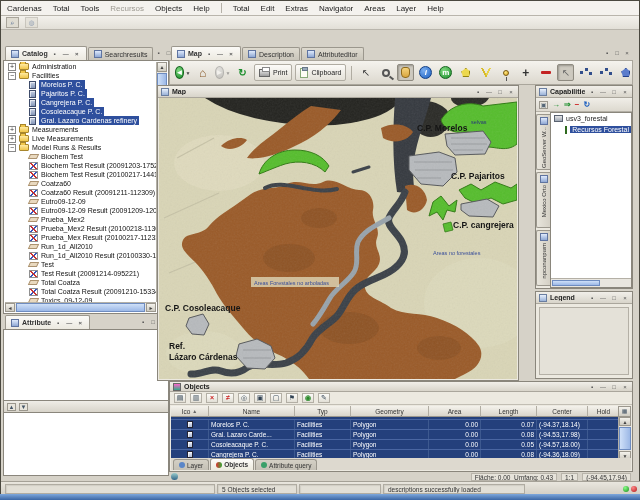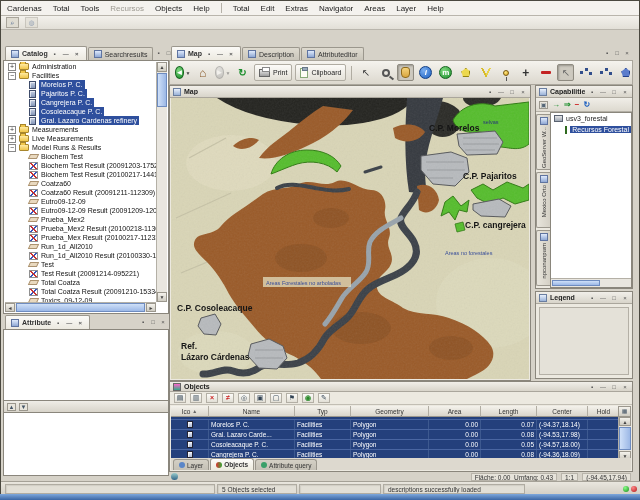--- a/index.html
+++ b/index.html
@@ -87,21 +87,21 @@
   .ic-ypoly { width:9px; height:9px; background:#ecd84e; border:1px solid #93820f; clip-path:polygon(50% 0,100% 38%,82% 100%,18% 100%,0 38%); }
   .ic-yline { width:10px; height:9px; background:linear-gradient(65deg,transparent 30%,#d8bc2a 30%,#d8bc2a 45%,transparent 45%),linear-gradient(-65deg,transparent 30%,#e8d24a 30%,#e8d24a 45%,transparent 45%); }
   .ic-pin { width:6px; height:6px; border-radius:50%; background:radial-gradient(circle at 35% 30%,#ffe98a,#d8a418); border:1px solid #7a5a10; position:relative; }
   .ic-pin::after { content:""; position:absolute; left:2px; top:6px; width:1px; height:4px; background:#555; }
   .ic-minus { width:10px; height:3px; background:#c32222; border-radius:1px; }
   .ic-node { width:3px; height:3px; background:#334f8c; box-shadow:5px -3px 0 #334f8c, 9px 1px 0 #334f8c; margin-right:9px; }
   .ic-bluepoly { width:9px; height:9px; background:#5b7ccc; border:1px solid #23408a; clip-path:polygon(50% 0,100% 38%,82% 100%,18% 100%,0 38%); }
   .gly { font-size:10px; line-height:10px; color:#333; }
 
   
-  .mappanel { position:absolute; left:168px; top:39px; width:362px; height:296px; border:1px solid #8a867c; background:#ece9e0; }
+  .mappanel { position:absolute; left:156px; top:39px; width:362px; height:296px; border:1px solid #8a867c; background:#ece9e0; }
   .mapbody { position:absolute; left:1px; top:12px; right:1px; bottom:1px; overflow:hidden; background:#d9d5b8; }
   .mapbody svg { display:block; }
 
   
   .cappanel { position:absolute; left:534px; top:39px; width:98px; height:204px; border:1px solid #8a867c; background:#ece9e0; }
   .captb { height:14px; display:flex; align-items:center; gap:4px; padding:0 3px; background:linear-gradient(#f0eee8,#ddd9cf); border-bottom:1px solid #b4b0a6; }
   .capbody { position:absolute; left:0; top:26px; right:0; bottom:0; display:flex; }
   .vtabs { width:14px; display:flex; flex-direction:column; gap:2px; padding-top:2px; }
   .vtab { flex:none; height:56px; border:1px solid #9b978d; border-right:none; border-radius:2px 0 0 2px; background:linear-gradient(90deg,#e8e5dc,#d4d0c5); display:flex; flex-direction:column; align-items:center; padding-top:2px; gap:2px; }
   .vtab .vicn { width:8px; height:8px; border:1px solid #5f74a0; background:linear-gradient(#dfeafc,#8fa8d4); }

